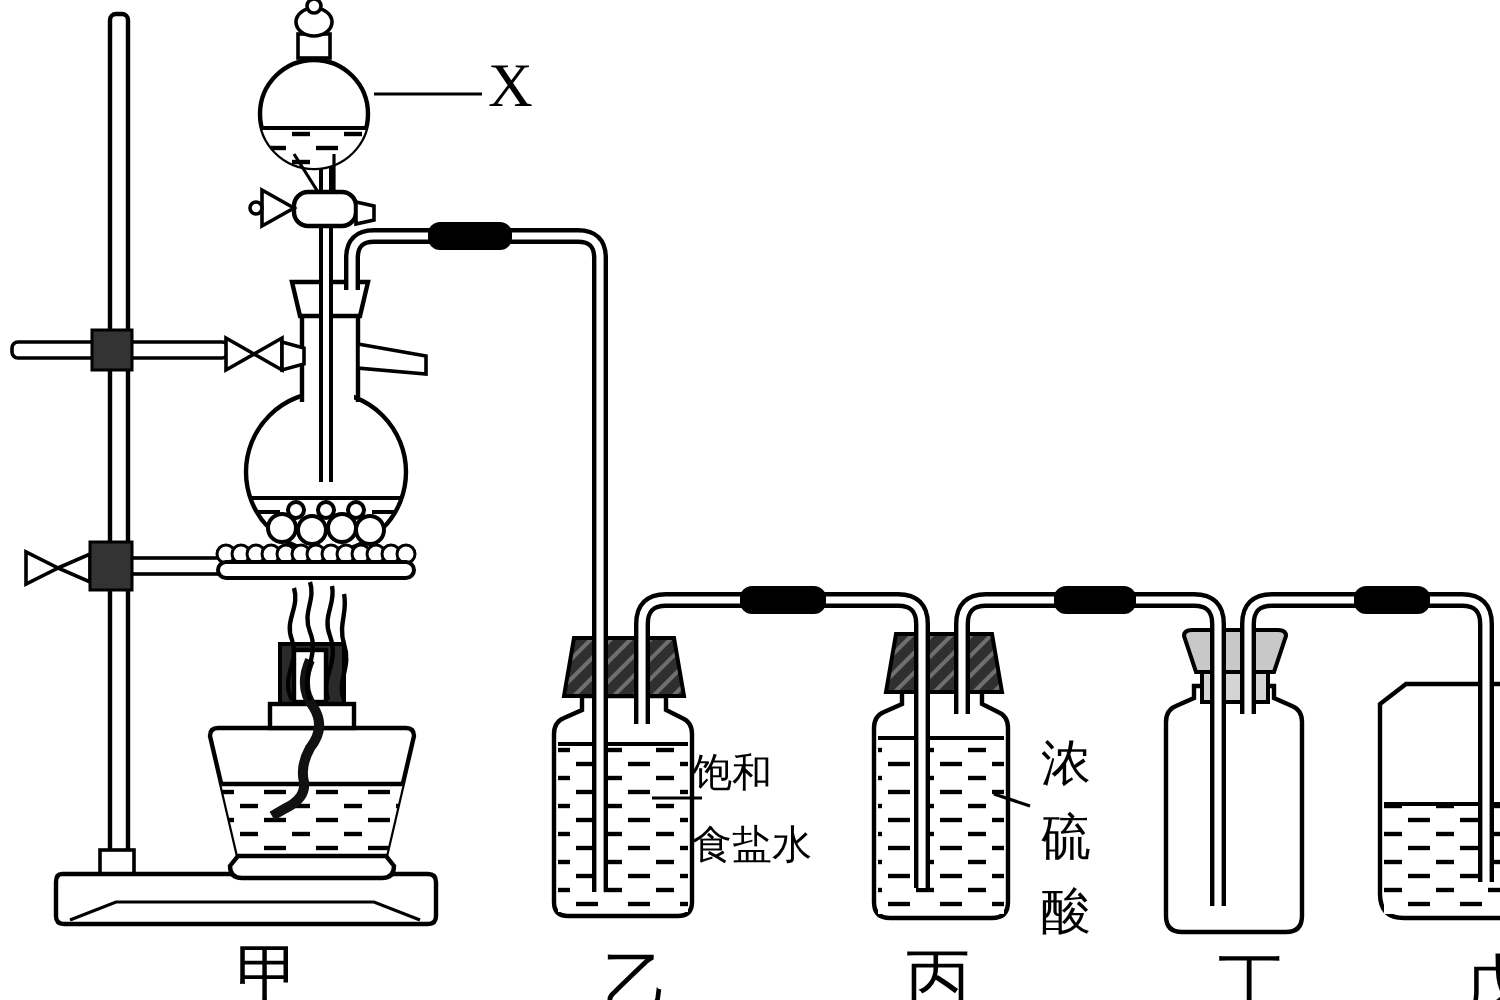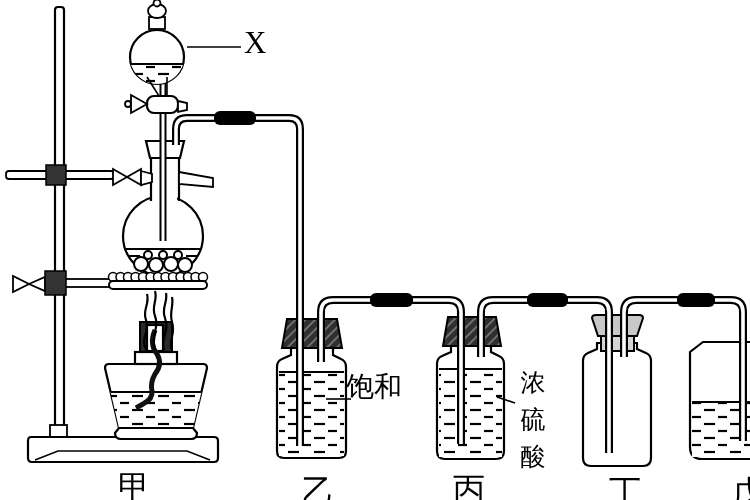--- a/index.html
+++ b/index.html
@@ -15,21 +15,21 @@
   .ti2{fill:none;stroke:#fff;stroke-width:3;}
   .ln{stroke:#000;stroke-width:2.2;fill:none;}
   .lnthin{stroke:#000;stroke-width:1.6;fill:none;}
   .wht{fill:#fff;stroke:#000;stroke-width:2.2;}
   .whtthin{fill:#fff;stroke:#000;stroke-width:1.8;}
   .blk{fill:#000;stroke:none;}
   .boss{fill:#333;stroke:#000;stroke-width:1.5;}
   .lbl{position:absolute;line-height:1;white-space:nowrap;}
   .x-lbl{font-family:"Liberation Serif",serif;font-size:31px;}
   .cjk-big{font-size:32px;}
-  .reagent{font-size:28px;line-height:36px;}
+  .reagent{font-size:20px;line-height:36px;}
   .reagent-v{width:34px;font-size:25px;line-height:37px;word-break:break-all;text-align:center;white-space:normal;}
 </style>
 </head>
 <body>
 
 <div class="stage">
 <svg width="750" height="500" viewBox="0 0 750 500">
   <defs>
     <pattern id="liq" width="26" height="14" patternUnits="userSpaceOnUse">
       <rect width="26" height="14" fill="#ffffff"></rect>
@@ -192,20 +192,21 @@
   <rect x="214" y="111" width="42" height="14" rx="6" class="blk"></rect>
   <rect x="370" y="293" width="43" height="14" rx="6" class="blk"></rect>
   <rect x="527" y="293" width="41" height="14" rx="6" class="blk"></rect>
   <rect x="677" y="293" width="38" height="14" rx="6" class="blk"></rect>
 </svg>
 
   <div class="lbl x-lbl" style="left:244px;top:27px;">X</div>
 
   <div class="lbl reagent" style="left:346px;top:369px;">
     <div>饱和</div>
+    <div>食盐水</div>
   </div>
 
   <div class="lbl reagent-v" style="left:516px;top:364px;">浓硫酸</div>
 
   <div class="lbl cjk-big" style="left:118px;top:471px;">甲</div>
   <div class="lbl cjk-big" style="left:302px;top:475px;">乙</div>
   <div class="lbl cjk-big" style="left:453px;top:473px;">丙</div>
   <div class="lbl cjk-big" style="left:609px;top:475px;">丁</div>
   <div class="lbl cjk-big" style="left:732px;top:476px;">戊</div>
 </div>

